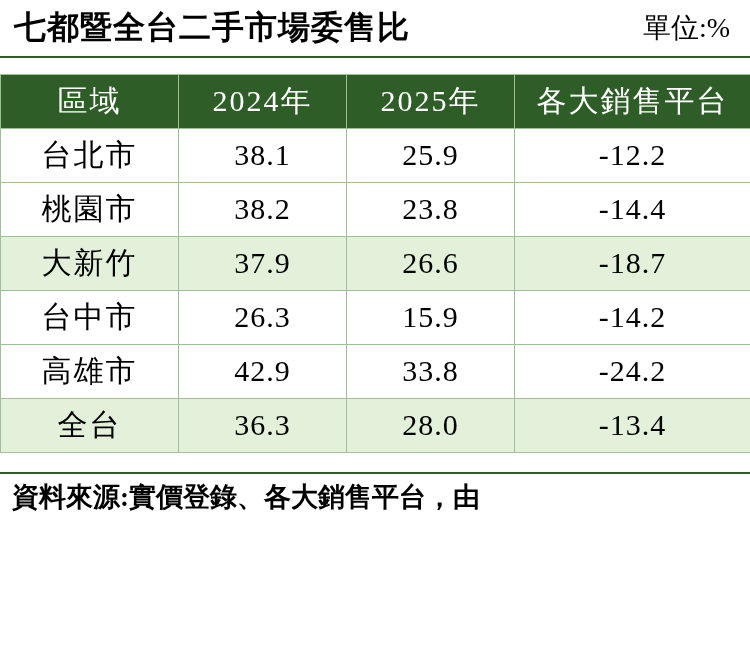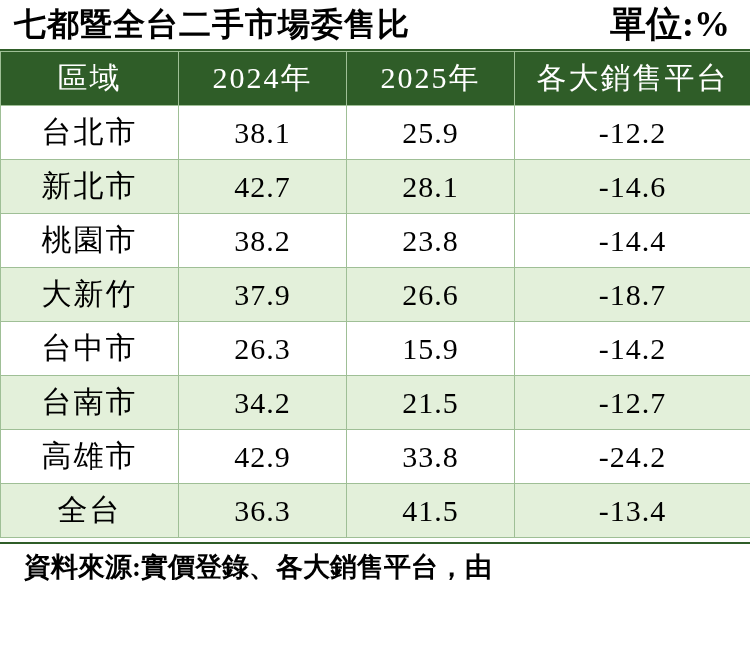--- a/index.html
+++ b/index.html
@@ -33,22 +33,22 @@
     border-bottom: 2px solid #2f5d28;
   }
   .title-main {
     font-size: 32px;
     font-weight: bold;
     letter-spacing: 1px;
     white-space: nowrap;
   }
   .title-unit {
     margin-left: auto;
-    font-size: 36px;
-    font-weight: bold;
+    font-size: 28px;
+    font-weight: normal;
     padding-right: 10px;
     white-space: nowrap;
   }
   
   .table-wrap {
     flex: 0 0 auto;
   }
   table.grid {
     width: 750px;
     border-collapse: collapse;
@@ -85,21 +85,21 @@
   }
   td.region {
     letter-spacing: 2px;
   }
   td.num {
     font-family: "Liberation Serif", "DejaVu Serif", serif;
     letter-spacing: 1px;
   }
   
   .footer {
-    padding: 6px 12px 0 24px;
+    padding: 6px 12px 0 12px;
     box-sizing: border-box;
     border-top: 2px solid #2f5d28;
     margin-top: 4px;
   }
   .footer-line {
     font-size: 27px;
     font-weight: bold;
     line-height: 1.32;
     letter-spacing: 0px;
     white-space: nowrap;
@@ -131,60 +131,48 @@
           <th>各大銷售平台</th>
         </tr>
       </thead>
       <tbody>
         <tr class="odd">
           <td class="region">台北市</td>
           <td class="num">38.1</td>
           <td class="num">25.9</td>
           <td class="num">-12.2</td>
         </tr>
-        <tr class="even">
-          <td class="region">新北市</td>
-          <td class="num">42.7</td>
-          <td class="num">28.1</td>
-          <td class="num">-14.6</td>
-        </tr>
         <tr class="odd">
           <td class="region">桃園市</td>
           <td class="num">38.2</td>
           <td class="num">23.8</td>
           <td class="num">-14.4</td>
         </tr>
         <tr class="even">
           <td class="region">大新竹</td>
           <td class="num">37.9</td>
           <td class="num">26.6</td>
           <td class="num">-18.7</td>
         </tr>
         <tr class="odd">
           <td class="region">台中市</td>
           <td class="num">26.3</td>
           <td class="num">15.9</td>
           <td class="num">-14.2</td>
         </tr>
-        <tr class="even">
-          <td class="region">台南市</td>
-          <td class="num">34.2</td>
-          <td class="num">21.5</td>
-          <td class="num">-12.7</td>
-        </tr>
         <tr class="odd">
           <td class="region">高雄市</td>
           <td class="num">42.9</td>
           <td class="num">33.8</td>
           <td class="num">-24.2</td>
         </tr>
         <tr class="even">
           <td class="region">全台</td>
           <td class="num">36.3</td>
-          <td class="num">41.5</td>
+          <td class="num">28.0</td>
           <td class="num">-13.4</td>
         </tr>
       </tbody>
     </table>
   </div>
 
   <div class="footer">
     <div class="footer-line">資料來源:實價登錄、各大銷售平台，由</div>
   </div>
 

